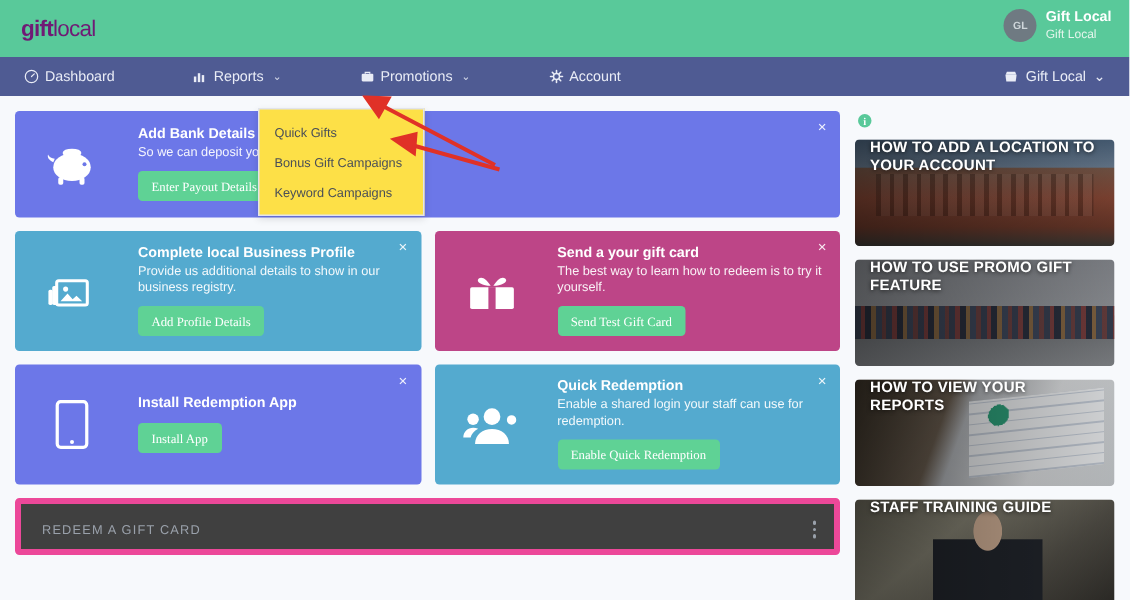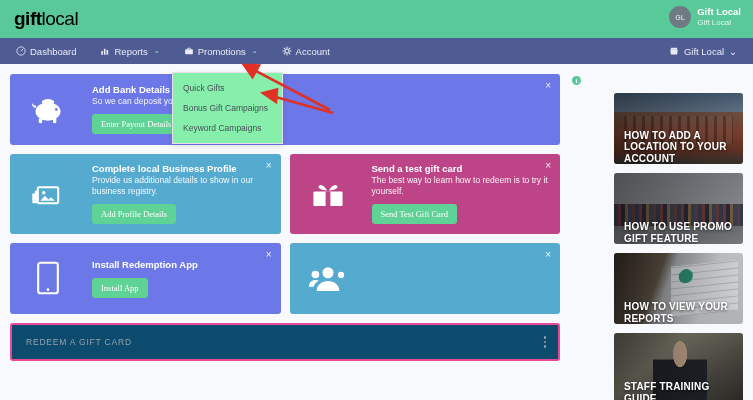--- a/index.html
+++ b/index.html
@@ -13,61 +13,61 @@
 
   
   .header {
     height: 38px;
     background: #59c99a;
     display: flex;
     align-items: center;
     padding: 0 14px;
     position: relative;
   }
-  .logo { font-size: 19px; font-weight: 700; color: #000000; letter-spacing: -0.5px; }
+  .logo { font-size: 15px; font-weight: 700; color: #701a75; letter-spacing: -0.5px; }
   .logo .light { font-weight: 300; }
   .header-user {
     position: absolute; right: 12px; top: 6px;
     display: flex; align-items: center; gap: 6px;
   }
   .avatar {
     width: 22px; height: 22px; border-radius: 50%;
     background: #6f7a82; color: #cfd6da;
     font-size: 7px; display: flex; align-items: center; justify-content: center;
     font-weight: 700;
   }
   .header-user-names { line-height: 1.15; }
   .hu-name { font-size: 9.5px; font-weight: 700; color: #ffffff; }
   .hu-sub { font-size: 8px; color: #e4f5ec; }
 
   
   .nav {
     height: 26px; background: #4f5b93;
     display: flex; align-items: center;
-    padding: 0 16px; position: relative;
+    padding: 0 16px; position: relative; gap: 28px;
   }
   .nav-item {
     display: flex; align-items: center; gap: 4px;
     color: #e9ecf6; font-size: 9.5px;
     margin-right: 24px; cursor: pointer;
     white-space: nowrap;
   }
   .nav-item .caret { font-size: 7px; opacity: .85; margin-left: 2px; }
   .nav-right {
     position: absolute; right: 16px;
     display: flex; align-items: center; gap: 5px;
     color: #e9ecf6; font-size: 9.5px; cursor: pointer;
   }
   .ico { display: inline-flex; align-items: center; }
   .ico svg { display: block; }
 
   
   .dropdown {
     position: absolute; left: 172px; top: 72px;
-    width: 111px; background: #86efac;
+    width: 111px; background: #fde047;
     border: 1px solid #e2e4ea;
     box-shadow: 0 2px 5px rgba(0,0,0,.12);
     z-index: 40; padding: 5px 0;
   }
   .dropdown-item {
     font-size: 8.5px; color: #4a4f57;
     padding: 5px 10px; cursor: pointer; white-space: nowrap;
   }
 
   
@@ -96,22 +96,22 @@
     border: none; cursor: pointer; font-family: Liberation Serif, serif;
   }
   .promo-close {
     position: absolute; top: 7px; right: 9px;
     font-size: 10px; color: rgba(255,255,255,.9);
     cursor: pointer; line-height: 1;
   }
 
   
   .panel {
-    background: #0c4a6e; border-radius: 3px;
-    border: 2px solid #ec4899;
+    background: #404040; border-radius: 3px;
+    border: 4px solid #ec4899;
     padding: 12px 14px; position: relative;
     height: 38px;
   }
   .panel-title {
     font-size: 8.5px; letter-spacing: .8px;
     color: #9aa1ab; font-weight: 400;
   }
   .kebab {
     position: absolute; right: 12px; top: 11px;
     display: flex; flex-direction: column; gap: 2px; cursor: pointer;
@@ -126,21 +126,21 @@
   }
   .info-dot {
     width: 9px; height: 9px; border-radius: 50%;
     background: #59c99a; color: #fff; font-size: 7px;
     display: flex; align-items: center; justify-content: center;
     font-weight: 700; font-family: "Liberation Serif", serif;
   }
   .guide {
     height: 71px; border-radius: 3px; margin-bottom: 9px;
     position: relative; overflow: hidden;
-    display: flex; align-items: flex-end; cursor: pointer; margin-left: 44px;
+    display: flex; align-items: flex-start; cursor: pointer;
   }
   .guide-label {
     position: relative; z-index: 3;
     font-size: 10px; font-weight: 700; color: #ffffff;
     text-transform: uppercase; line-height: 1.15;
     padding: 0 10px; text-shadow: 0 1px 3px rgba(0,0,0,.65);
     letter-spacing: .2px;
   }
   .guide .shade {
     position: absolute; inset: 0; z-index: 2;
@@ -325,21 +325,21 @@
         <div class="promo-close">×</div>
         <div class="promo-icon">
           <svg width="36" height="32" viewBox="0 0 42 36">
             <rect x="4" y="15" width="34" height="17" rx="1.4" fill="#fff"></rect>
             <rect x="18.2" y="15" width="5.6" height="17" fill="#bd4587"></rect>
             <path d="M20 14c-3-5-7-8-9.5-5.5S14 14 20 14z" fill="#fff"></path>
             <path d="M22 14c3-5 7-8 9.5-5.5S28 14 22 14z" fill="#fff"></path>
           </svg>
         </div>
         <div class="promo-body">
-          <div class="promo-title">Send a test gift card</div>
+          <div class="promo-title">Send a your gift card</div>
           <div class="promo-desc">The best way to learn how to redeem is to try it yourself.</div>
           <button class="promo-btn">Send Test Gift Card</button>
         </div>
       </div>
     </div>
 
     <div class="card-row">
 
       <div class="promo half" style="background:#6c77e8">
         <div class="promo-close">×</div>
@@ -359,20 +359,25 @@
         <div class="promo-close">×</div>
         <div class="promo-icon">
           <svg width="40" height="30" viewBox="0 0 46 34">
             <circle cx="23" cy="11" r="6.4" fill="#fff"></circle>
             <path d="M10 32c0-7.2 5.8-11.6 13-11.6S36 24.8 36 32z" fill="#fff"></path>
             <circle cx="8.5" cy="13" r="4.4" fill="#fff"></circle>
             <circle cx="38" cy="13.5" r="3.6" fill="#fff"></circle>
             <path d="M1 27c0-4.6 3.4-7.6 7.6-7.6 1.4 0 2.7.3 3.8.9C9.2 22 7.2 24.3 6.6 27z" fill="#fff"></path>
           </svg>
         </div>
+        <div class="promo-body">
+          <div class="promo-title">Quick Redemption</div>
+          <div class="promo-desc">Enable a shared login your staff can use for redemption.</div>
+          <button class="promo-btn">Enable Quick Redemption</button>
+        </div>
       </div>
     </div>
 
     <div class="panel">
       <div class="panel-title">REDEEM A GIFT CARD</div>
       <div class="kebab">
         <span></span>
         <span></span>
         <span></span>
       </div>

